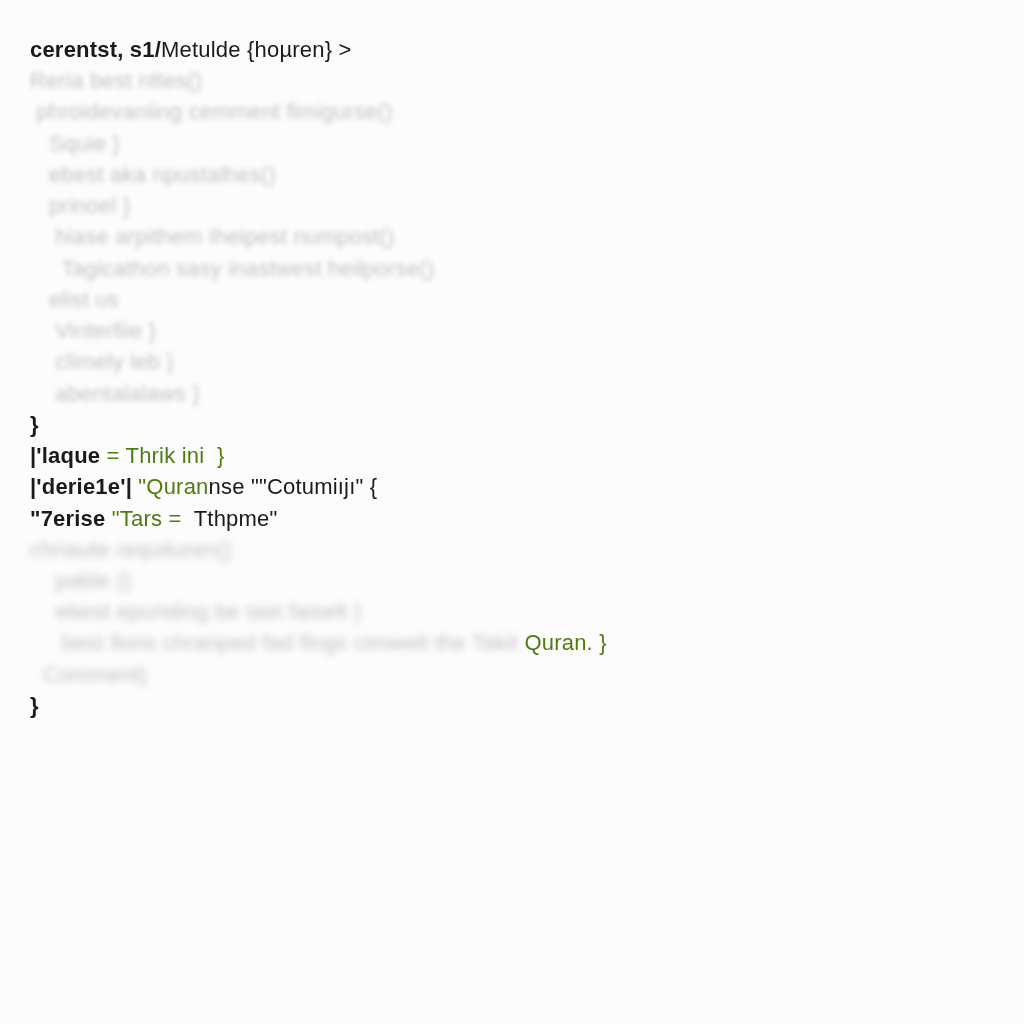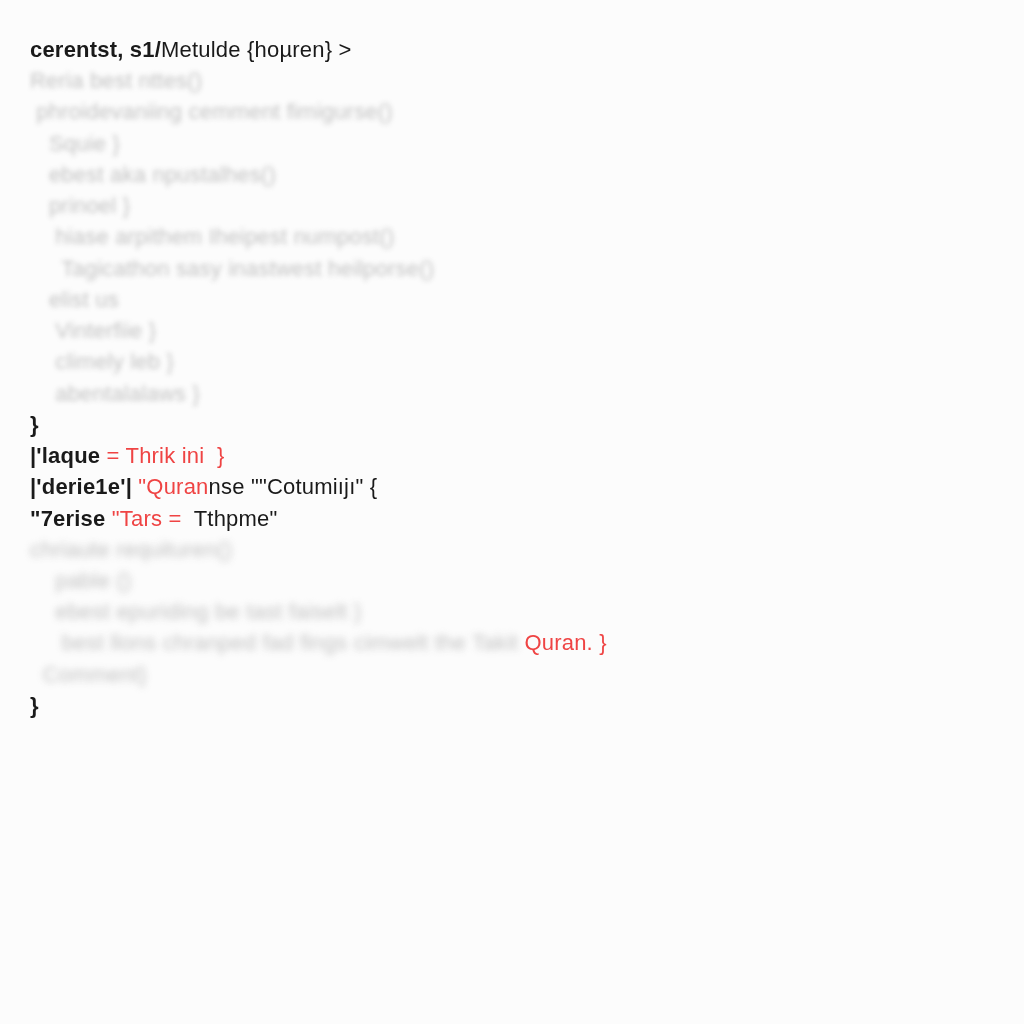--- a/index.html
+++ b/index.html
@@ -15,21 +15,21 @@
     padding: 34px 30px 30px 30px;
     font-size: 22px;
     line-height: 1.42;
     color: #202020;
     letter-spacing: 0.2px;
   }
   .ln { white-space: pre; }
   .sharp  { color: #1a1a1a; filter: none; }
   .blurA  { color: #bfbfbf; filter: blur(2.8px); opacity: 0.95; }
   .blurB  { color: #bababa; filter: blur(3.6px); opacity: 0.9; }
-  .mid    { color: #ef4444; filter: blur(0.3px); }
+  .mid    { color: #4d7c0f; filter: blur(0.3px); }
   .dark   { color: #1a1a1a; filter: blur(0.2px); }
   .bold   { font-weight: 600; }
   .semi   { font-weight: 500; }
 </style>
 </head>
 <body>
 
 <div class="page">
   <div class="ln"><span class="sharp bold">cerentst, s1/</span><span class="sharp semi">Metulde {hoµren} &gt;</span></div>
   <div class="ln blurA"><span>Reria best nttes()</span></div>

